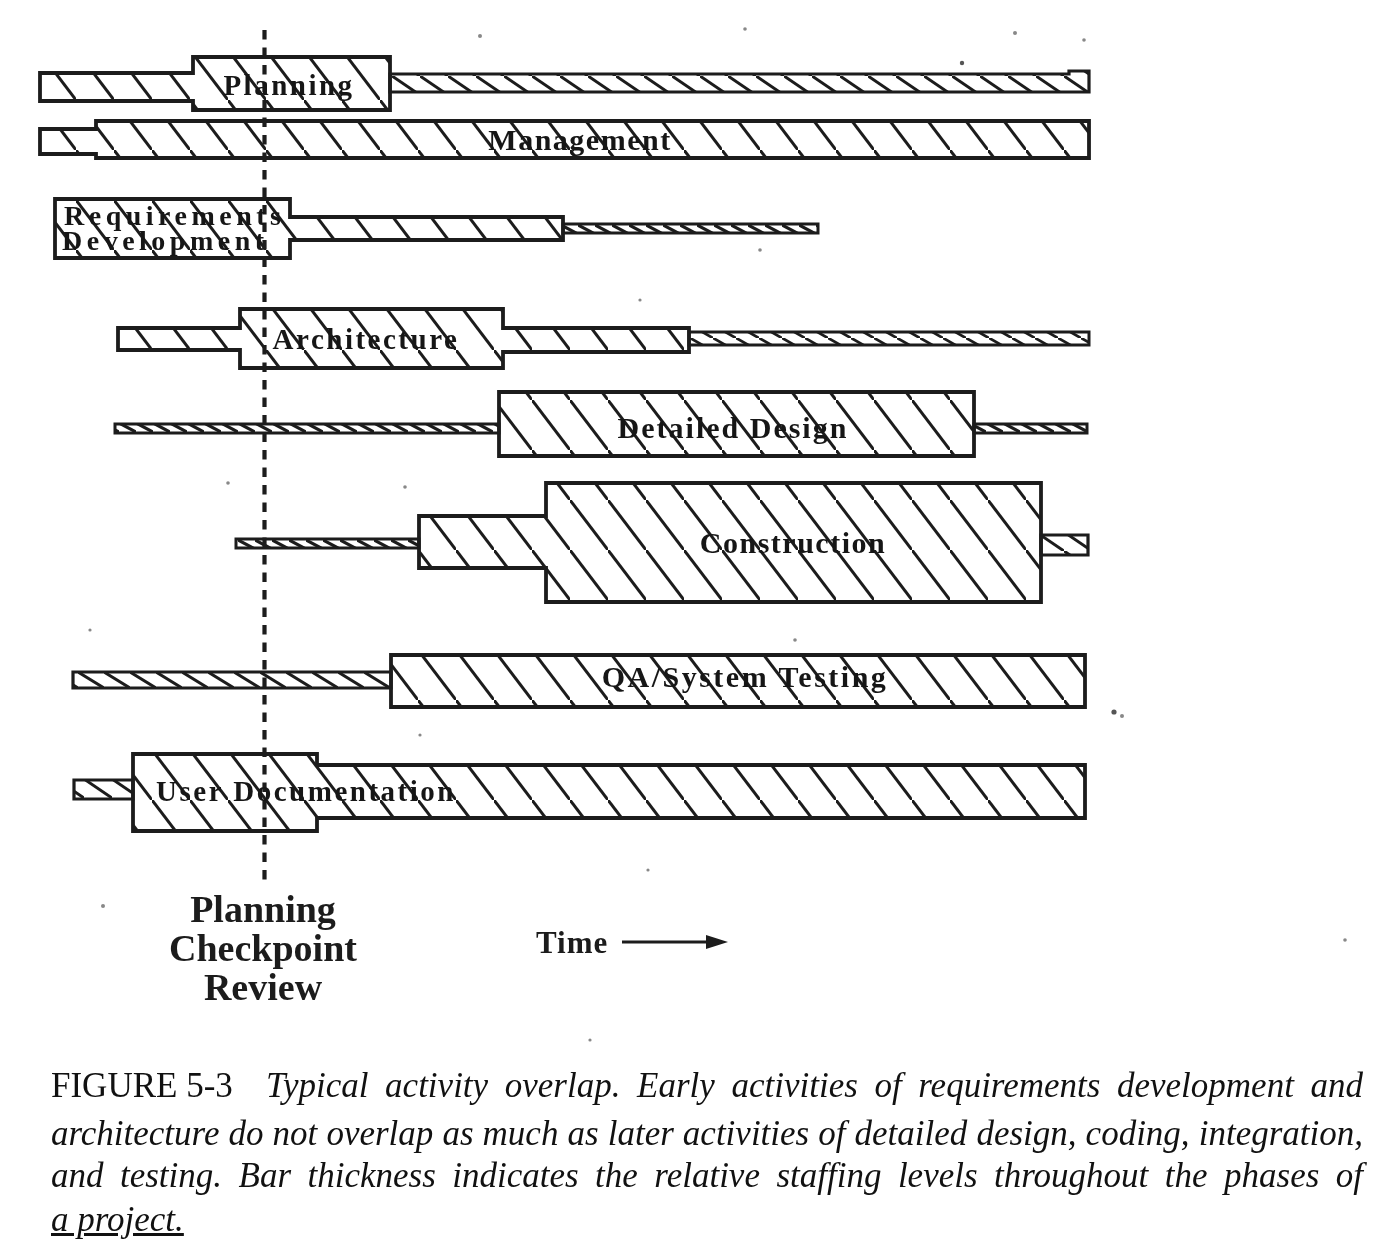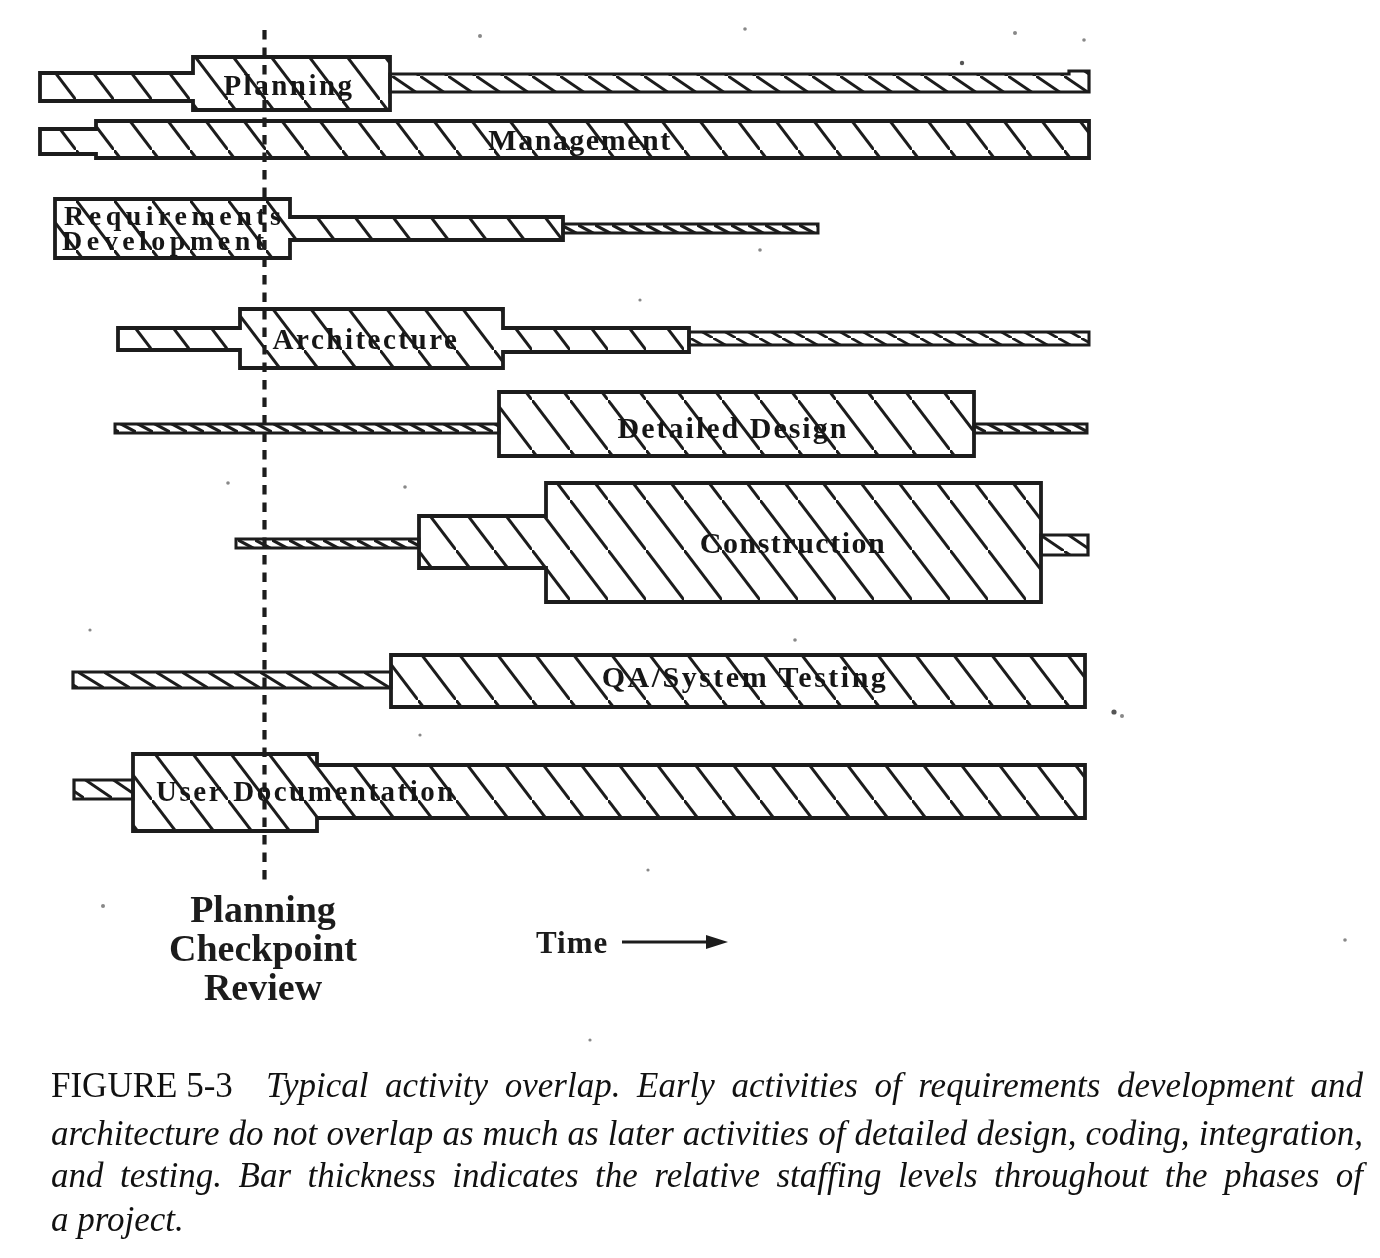--- a/index.html
+++ b/index.html
@@ -97,13 +97,13 @@
     <circle cx="648" cy="870" r="1.6"></circle>
     <circle cx="1345" cy="940" r="1.8"></circle>
     <circle cx="90" cy="630" r="1.6"></circle>
     <circle cx="420" cy="735" r="1.6"></circle>
   </g>
 </svg>
 
 <div class="cap j" style="top:1066px;"><span class="fig">FIGURE 5-3</span>&nbsp; <i>Typical activity overlap. Early activities of requirements development and</i></div>
 <div class="cap j" style="top:1114px;">architecture do not overlap as much as later activities of detailed design, coding, integration,</div>
 <div class="cap j" style="top:1156px;">and testing. Bar thickness indicates the relative staffing levels throughout the phases of</div>
-<div class="cap" style="top:1200px;">a project.</div>
+<div class="cap" style="top:1200px;text-decoration:underline;">a project.</div>
 
 </body></html>

